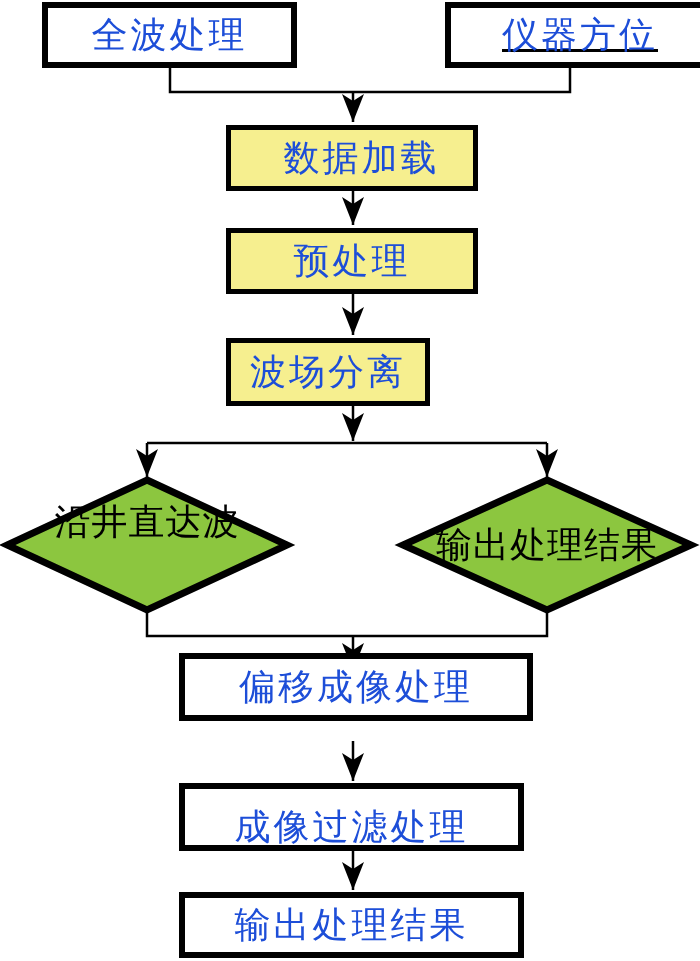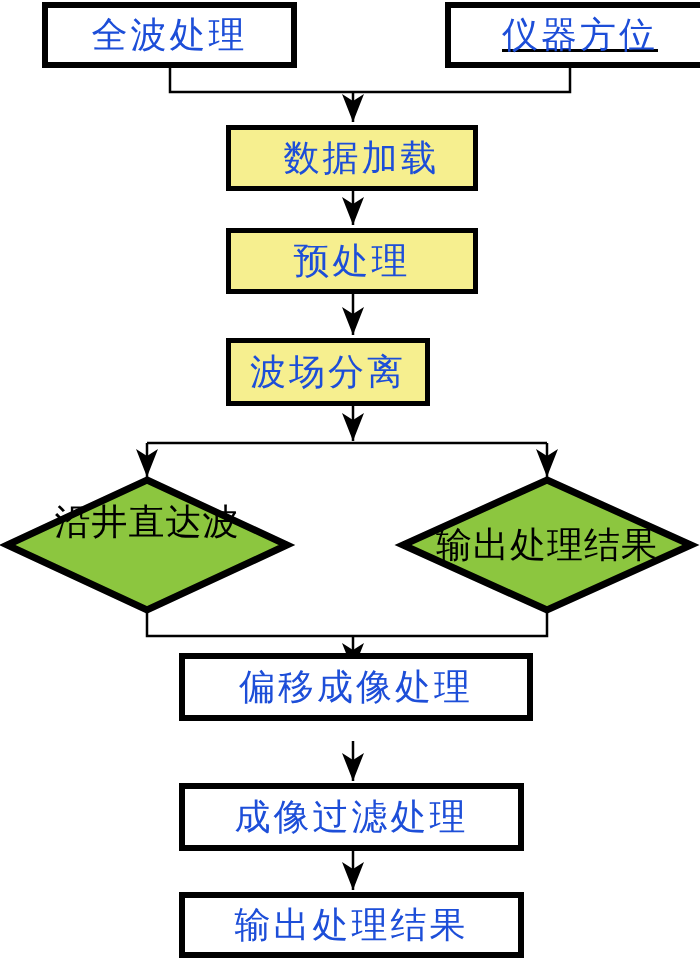--- a/index.html
+++ b/index.html
@@ -118,21 +118,21 @@
   </div>
 
   <div class="diamond-label" style="left:27px; top:504px;">沿井直达波</div>
 
   <div class="diamond-label" style="left:427px; top:527px;">输出处理结果</div>
 
   <div class="node" style="left:179px; top:645px; width:354px; height:68px;margin-top:8px;">
     <span class="label">偏移成像处理</span>
   </div>
 
-  <div class="node" style="left:179px; top:783px; width:345px; height:68px;">
+  <div class="node" style="left:179px; top:783px; width:345px; height:68px;align-items:flex-end;">
     <span class="label">成像过滤处理</span>
   </div>
 
   <div class="node" style="left:179px; top:892px; width:345px; height:66px;">
     <span class="label">输出处理结果</span>
   </div>
 
 </div>
 
 </body></html>

